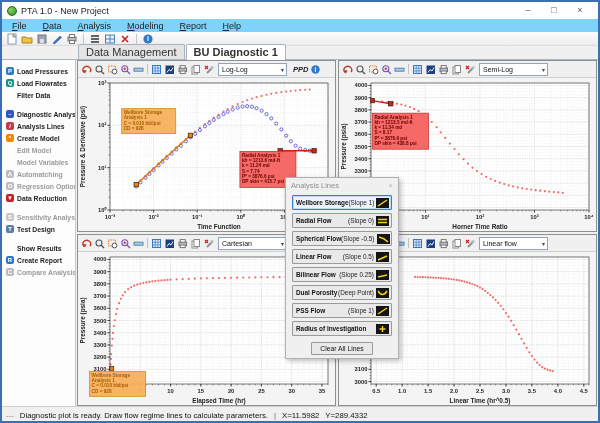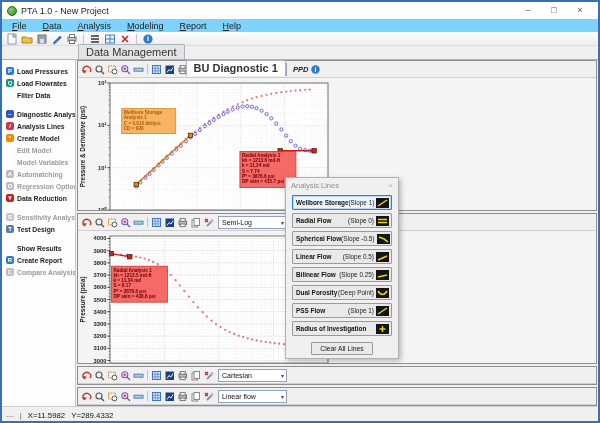--- a/index.html
+++ b/index.html
@@ -9,29 +9,29 @@
   .title-text{font-size:9px;color:#222;}
   .win-controls{margin-left:auto;display:flex;gap:0;color:#555;}
   .win-btn{width:26px;text-align:center;font-size:9px;line-height:15px;}
   .menubar{height:13px;background:#7dd3fc;display:flex;align-items:center;padding-left:2px;font-size:9px;color:#222;}
   .menu-item{padding:0 8px;}
   .toolbar{height:13px;display:flex;align-items:center;gap:3px;padding-left:4px;background:linear-gradient(#fdfdfd,#ededed);border-bottom:1px solid #ddd;}
   .tb-sep{width:1px;height:10px;background:#c6c6c6;margin:0 2px;}
   .tb-ic{display:flex;align-items:center;}
   .tabrow{height:13px;display:flex;align-items:flex-end;padding-left:76px;border-bottom:1px solid #a9b4c0;background:#f0f0f0;font-size:11px;}
   .tab{padding:1px 7px 1px;border:1px solid #a9b4c0;border-bottom:none;background:#e4e4e4;color:#333;margin-right:1px;border-radius:2px 2px 0 0;}
-  .tab.active{background:#fff;font-weight:bold;position:relative;top:17px;padding-bottom:2px;}
+  .tab.active{background:#fff;font-weight:bold;position:relative;top:1px;padding-bottom:2px;}
   .content{display:flex;height:346px;}
   .sidebar{width:74px;background:#fdfdfd;border-right:1px solid #c8c8c8;overflow:hidden;padding-top:5px;box-sizing:border-box;}
   .sb-group{margin-bottom:7px;}
   .sb-item{display:flex;align-items:center;height:12px;padding-left:4px;font-size:6.8px;font-weight:600;color:#1d1d1d;white-space:nowrap;}
   .sb-item.disabled{color:#9b9b9b;}
   .chip{width:8px;height:8px;min-width:8px;border-radius:2px;color:#fff;font-size:6px;font-weight:bold;display:flex;align-items:center;justify-content:center;margin-right:3px;}
   .no-chip{width:11px;min-width:11px;}
-  .charts{flex:1;display:grid;grid-template-columns:1fr;grid-template-rows:1fr 1fr;gap:2px;padding:0 1px;box-sizing:border-box;}
+  .charts{flex:1;display:grid;grid-template-columns:1fr 1fr;grid-template-rows:1fr 1fr;gap:2px;padding:0 1px;box-sizing:border-box;}
   .panel{border:1px solid #8f8f8f;background:#f4f4f4;display:flex;flex-direction:column;overflow:hidden;}
   .panel-tools{height:16px;display:flex;align-items:center;gap:2px;padding-left:3px;background:#f0f0f0;border-bottom:1px solid #d0d0d0;}
   .pt-sep{width:1px;height:10px;background:#c2c2c2;margin:0 1px;}
   .dropdown{display:flex;align-items:center;justify-content:space-between;width:62px;height:11px;background:#fff;border:1px solid #90a4bc;font-size:7px;color:#111;padding:0 2px 0 3px;margin-left:2px;}
   .dd-arrow{font-size:6px;color:#446;}
   .ppd-label{font-size:7.5px;font-weight:bold;font-style:italic;color:#223;margin-left:4px;}
   .chart-host{flex:1;position:relative;}
   .chart-host svg{position:absolute;left:0;top:0;}
   .statusbar{height:17px;display:flex;align-items:center;gap:6px;padding-left:4px;font-size:7.8px;color:#111;background:#f0f0f0;border-top:1px solid #cfcfcf;}
   .sb-prefix{color:#888;}
@@ -1606,20 +1606,21 @@
               <text transform="translate(6.5,68.5) rotate(-90)" text-anchor="middle" font-size="6.4" fill="#222" font-weight="bold">Pressure (psia)</text>
             </svg>
           </div>
       </div>
 
     </div>
   </div>
 
   <div class="statusbar">
     <span class="sb-prefix">---</span>
+    <span>Diagnostic plot is ready. Draw flow regime lines to calculate parameters.</span>
     <span class="sb-sepc">|</span>
     <span>X=11.5982</span>
     <span>Y=289.4332</span>
   </div>
 
   <div class="dialog">
     <div class="dlg-title">
       <span>Analysis Lines</span>
       <span class="dlg-close">×</span>
     </div>

